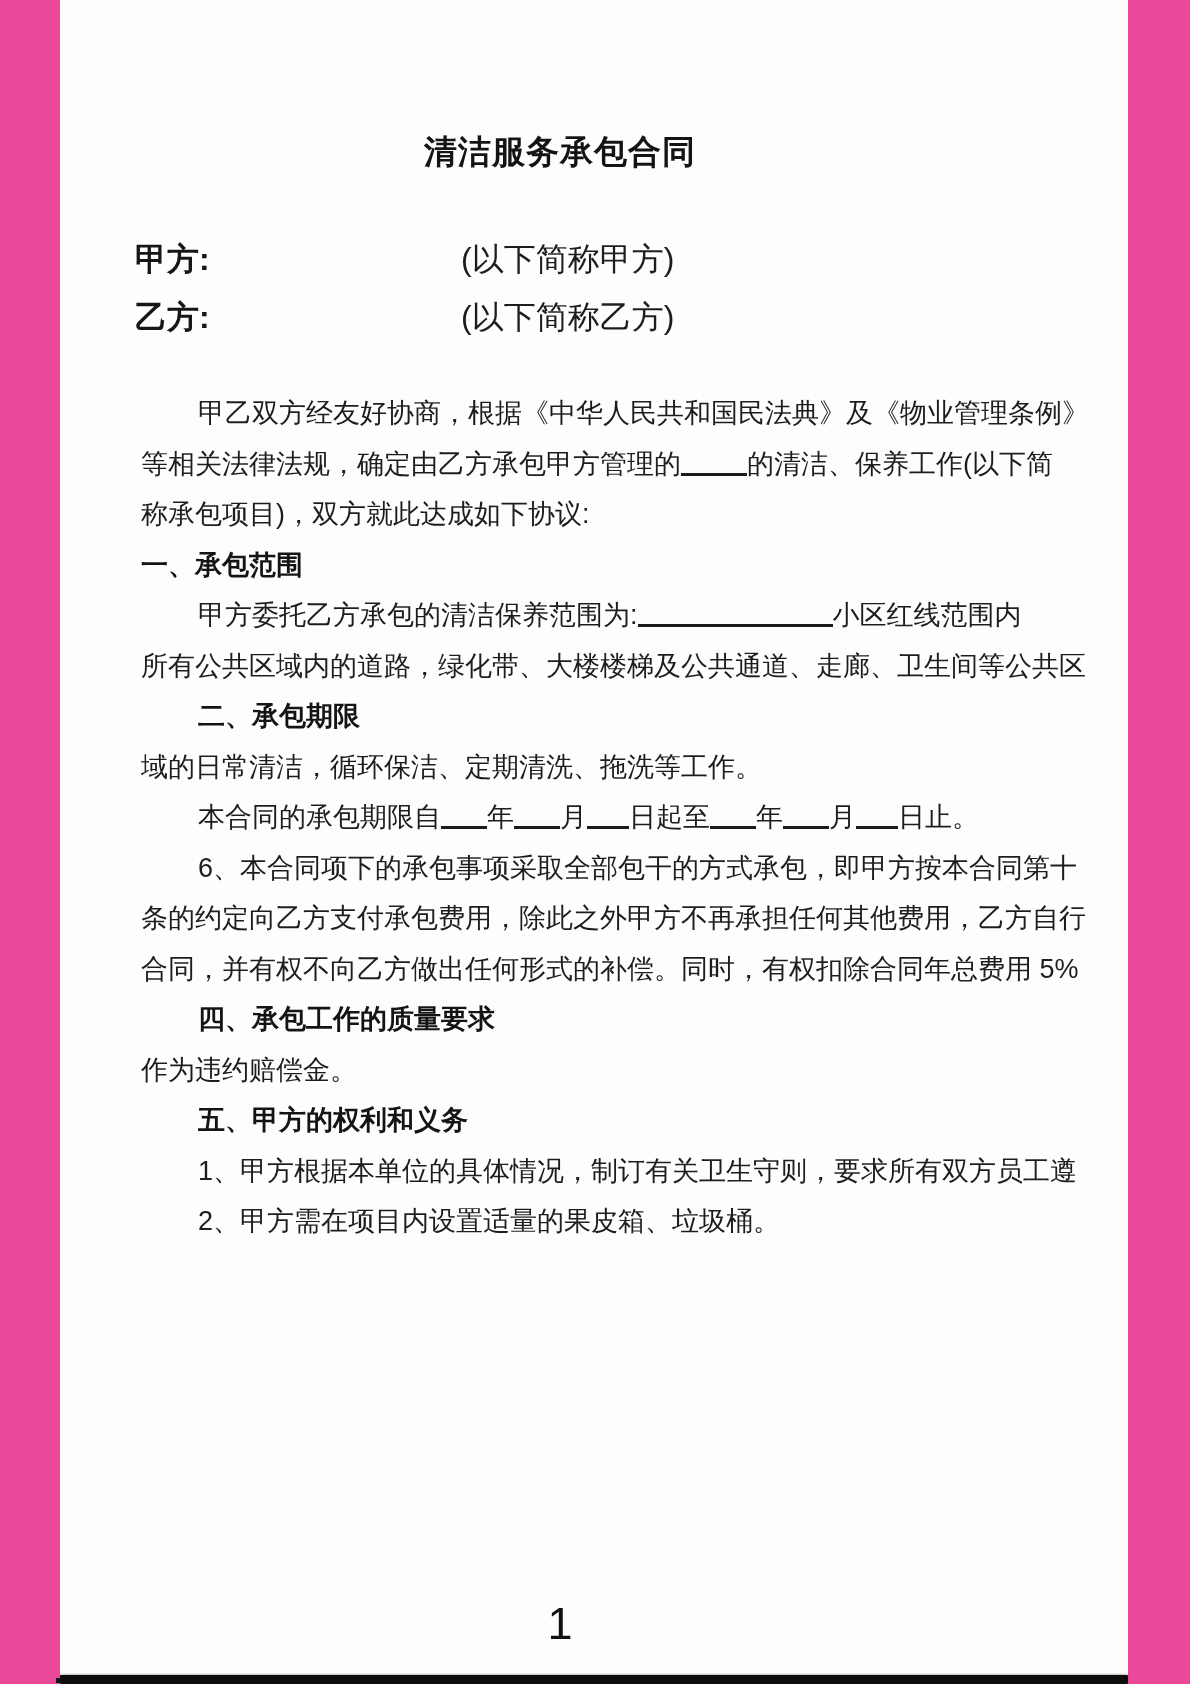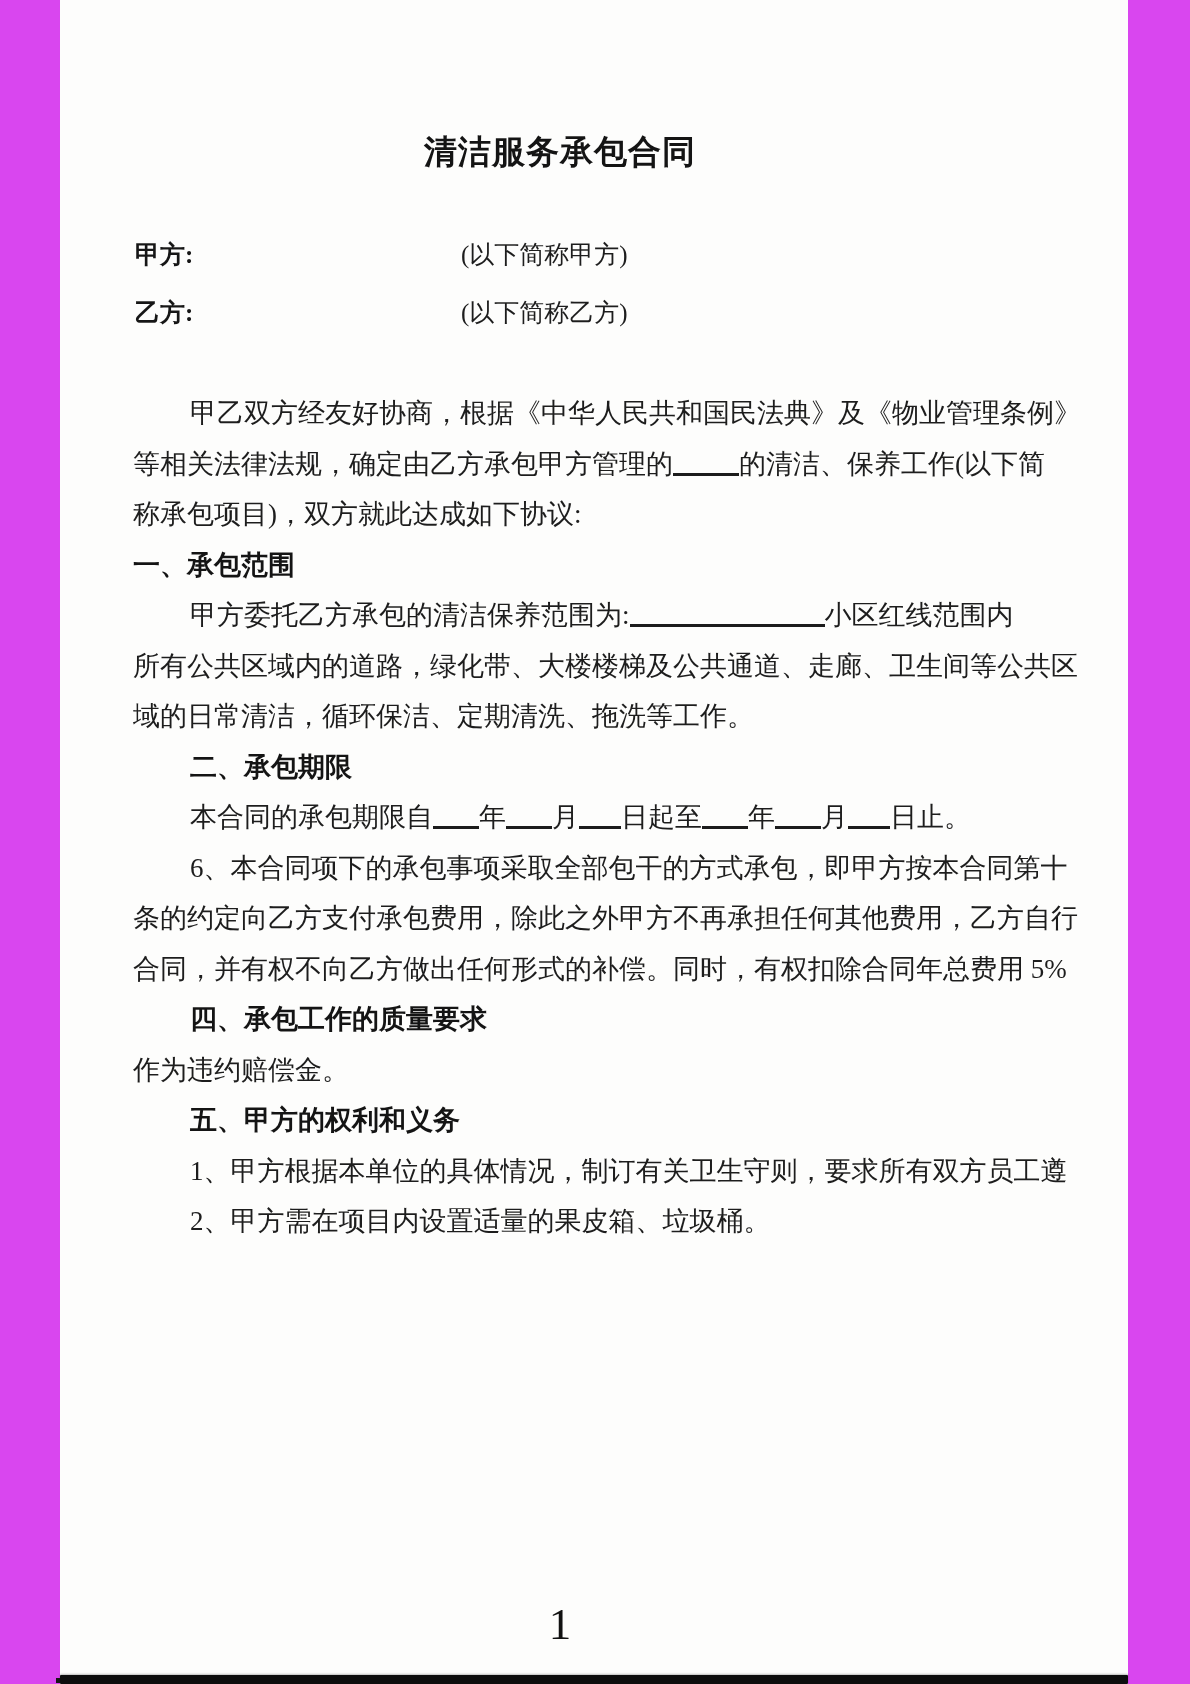--- a/index.html
+++ b/index.html
@@ -4,23 +4,23 @@
 <style>
   html, body {
     margin: 0;
     padding: 0;
     background: #ffffff;
   }
   .canvas {
     position: relative;
     width: 1190px;
     height: 1684px;
-    background: #d946ef;
+    background: #ec4899;
     overflow: hidden;
-    font-family: Liberation Serif, serif;
+    font-family: Liberation Sans, sans-serif;
     color: #1d1d1d;
   }
   
   .scan-area {
     position: absolute;
     left: 60px;
     top: 0;
     width: 1068px;
     height: 1684px;
     background: #fdfdfc;
@@ -35,21 +35,21 @@
     font-size: 33px;
     font-weight: 700;
     letter-spacing: 1px;
     color: #141414;
   }
   .party {
     position: absolute;
     left: 135px;
     width: 900px;
     height: 40px;
-    font-size: 25px;
+    font-size: 32px;
   }
   .party-a { top: 238px; }
   .party-b { top: 296px; }
   .party-label {
     position: absolute;
     left: 0;
     font-weight: 700;
     color: #161616;
   }
   .party-note {
@@ -64,20 +64,21 @@
     top: 388px;
     width: 940px;
   }
   .line {
     height: 50.5px;
     line-height: 50.5px;
     font-size: 27px;
     white-space: nowrap;
     font-weight: 400;
     color: #1d1d1d;
+    margin-left: 8px;
   }
   .line.heading {
     font-weight: 700;
     color: #141414;
   }
   .line.indent {
     padding-left: 57px;
   }
   .blank {
     display: inline-block;
@@ -133,22 +134,22 @@
     <span class="party-note">(以下简称乙方)</span>
   </div>
 
   <div class="contract-body">
       <div class="line text indent"><span>甲乙双方经友好协商，根据《中华人民共和国民法典》及《物业管理条例》</span></div>
       <div class="line text"><span>等相关法律法规，确定由乙方承包甲方管理的</span><span class="blank" style="width: 66px;"></span><span>的清洁、保养工作(以下简</span></div>
       <div class="line text"><span>称承包项目)，双方就此达成如下协议:</span></div>
       <div class="line heading"><span>一、承包范围</span></div>
       <div class="line text indent"><span>甲方委托乙方承包的清洁保养范围为:</span><span class="blank" style="width: 195px;"></span><span>小区红线范围内</span></div>
       <div class="line text"><span>所有公共区域内的道路，绿化带、大楼楼梯及公共通道、走廊、卫生间等公共区</span></div>
+      <div class="line heading indent"><span>二、承包期限</span></div>
       <div class="line text"><span>域的日常清洁，循环保洁、定期清洗、拖洗等工作。</span></div>
-      <div class="line heading indent"><span>二、承包期限</span></div>
       <div class="line text indent"><span>本合同的承包期限自</span><span class="blank" style="width: 46px;"></span><span>年</span><span class="blank" style="width: 46px;"></span><span>月</span><span class="blank" style="width: 42px;"></span><span>日起至</span><span class="blank" style="width: 46px;"></span><span>年</span><span class="blank" style="width: 46px;"></span><span>月</span><span class="blank" style="width: 42px;"></span><span>日止。</span></div>
       <div class="line text indent"><span>6、本合同项下的承包事项采取全部包干的方式承包，即甲方按本合同第十</span></div>
       <div class="line text"><span>条的约定向乙方支付承包费用，除此之外甲方不再承担任何其他费用，乙方自行</span></div>
       <div class="line text"><span>合同，并有权不向乙方做出任何形式的补偿。同时，有权扣除合同年总费用 5%</span></div>
       <div class="line heading indent"><span>四、承包工作的质量要求</span></div>
       <div class="line text"><span>作为违约赔偿金。</span></div>
       <div class="line heading indent"><span>五、甲方的权利和义务</span></div>
       <div class="line text indent"><span>1、甲方根据本单位的具体情况，制订有关卫生守则，要求所有双方员工遵</span></div>
       <div class="line text indent"><span>2、甲方需在项目内设置适量的果皮箱、垃圾桶。</span></div>
     </div>

